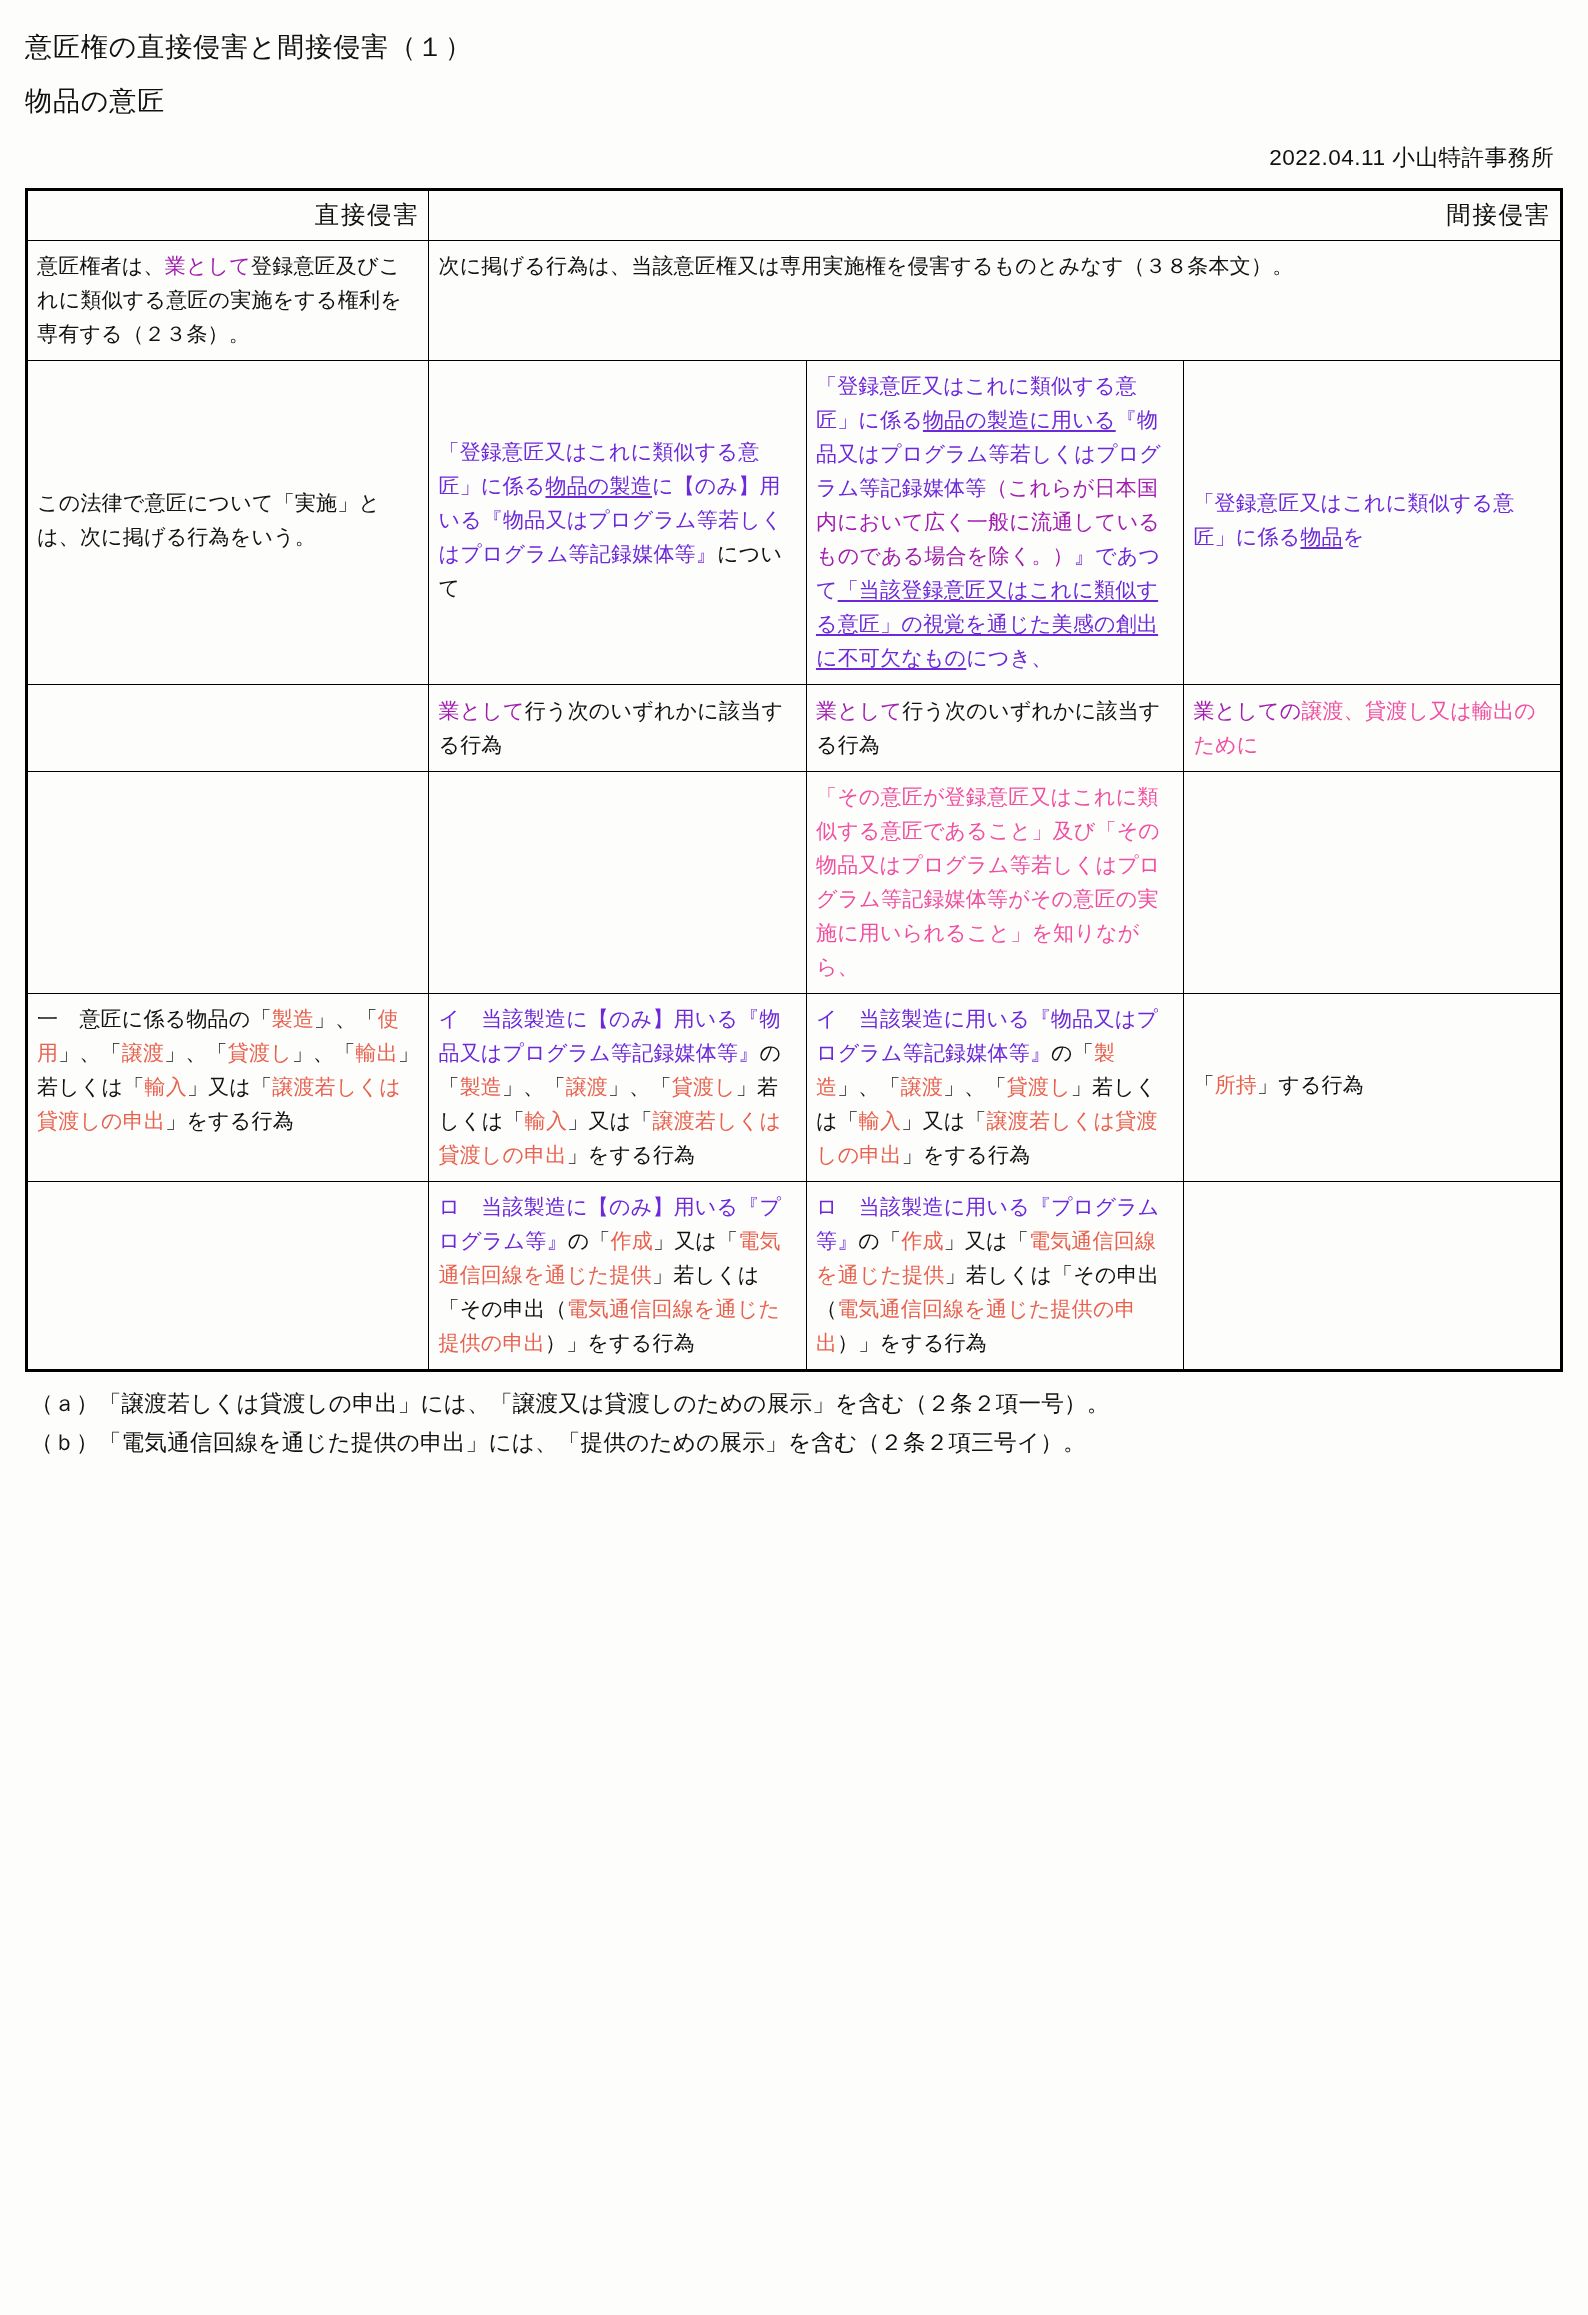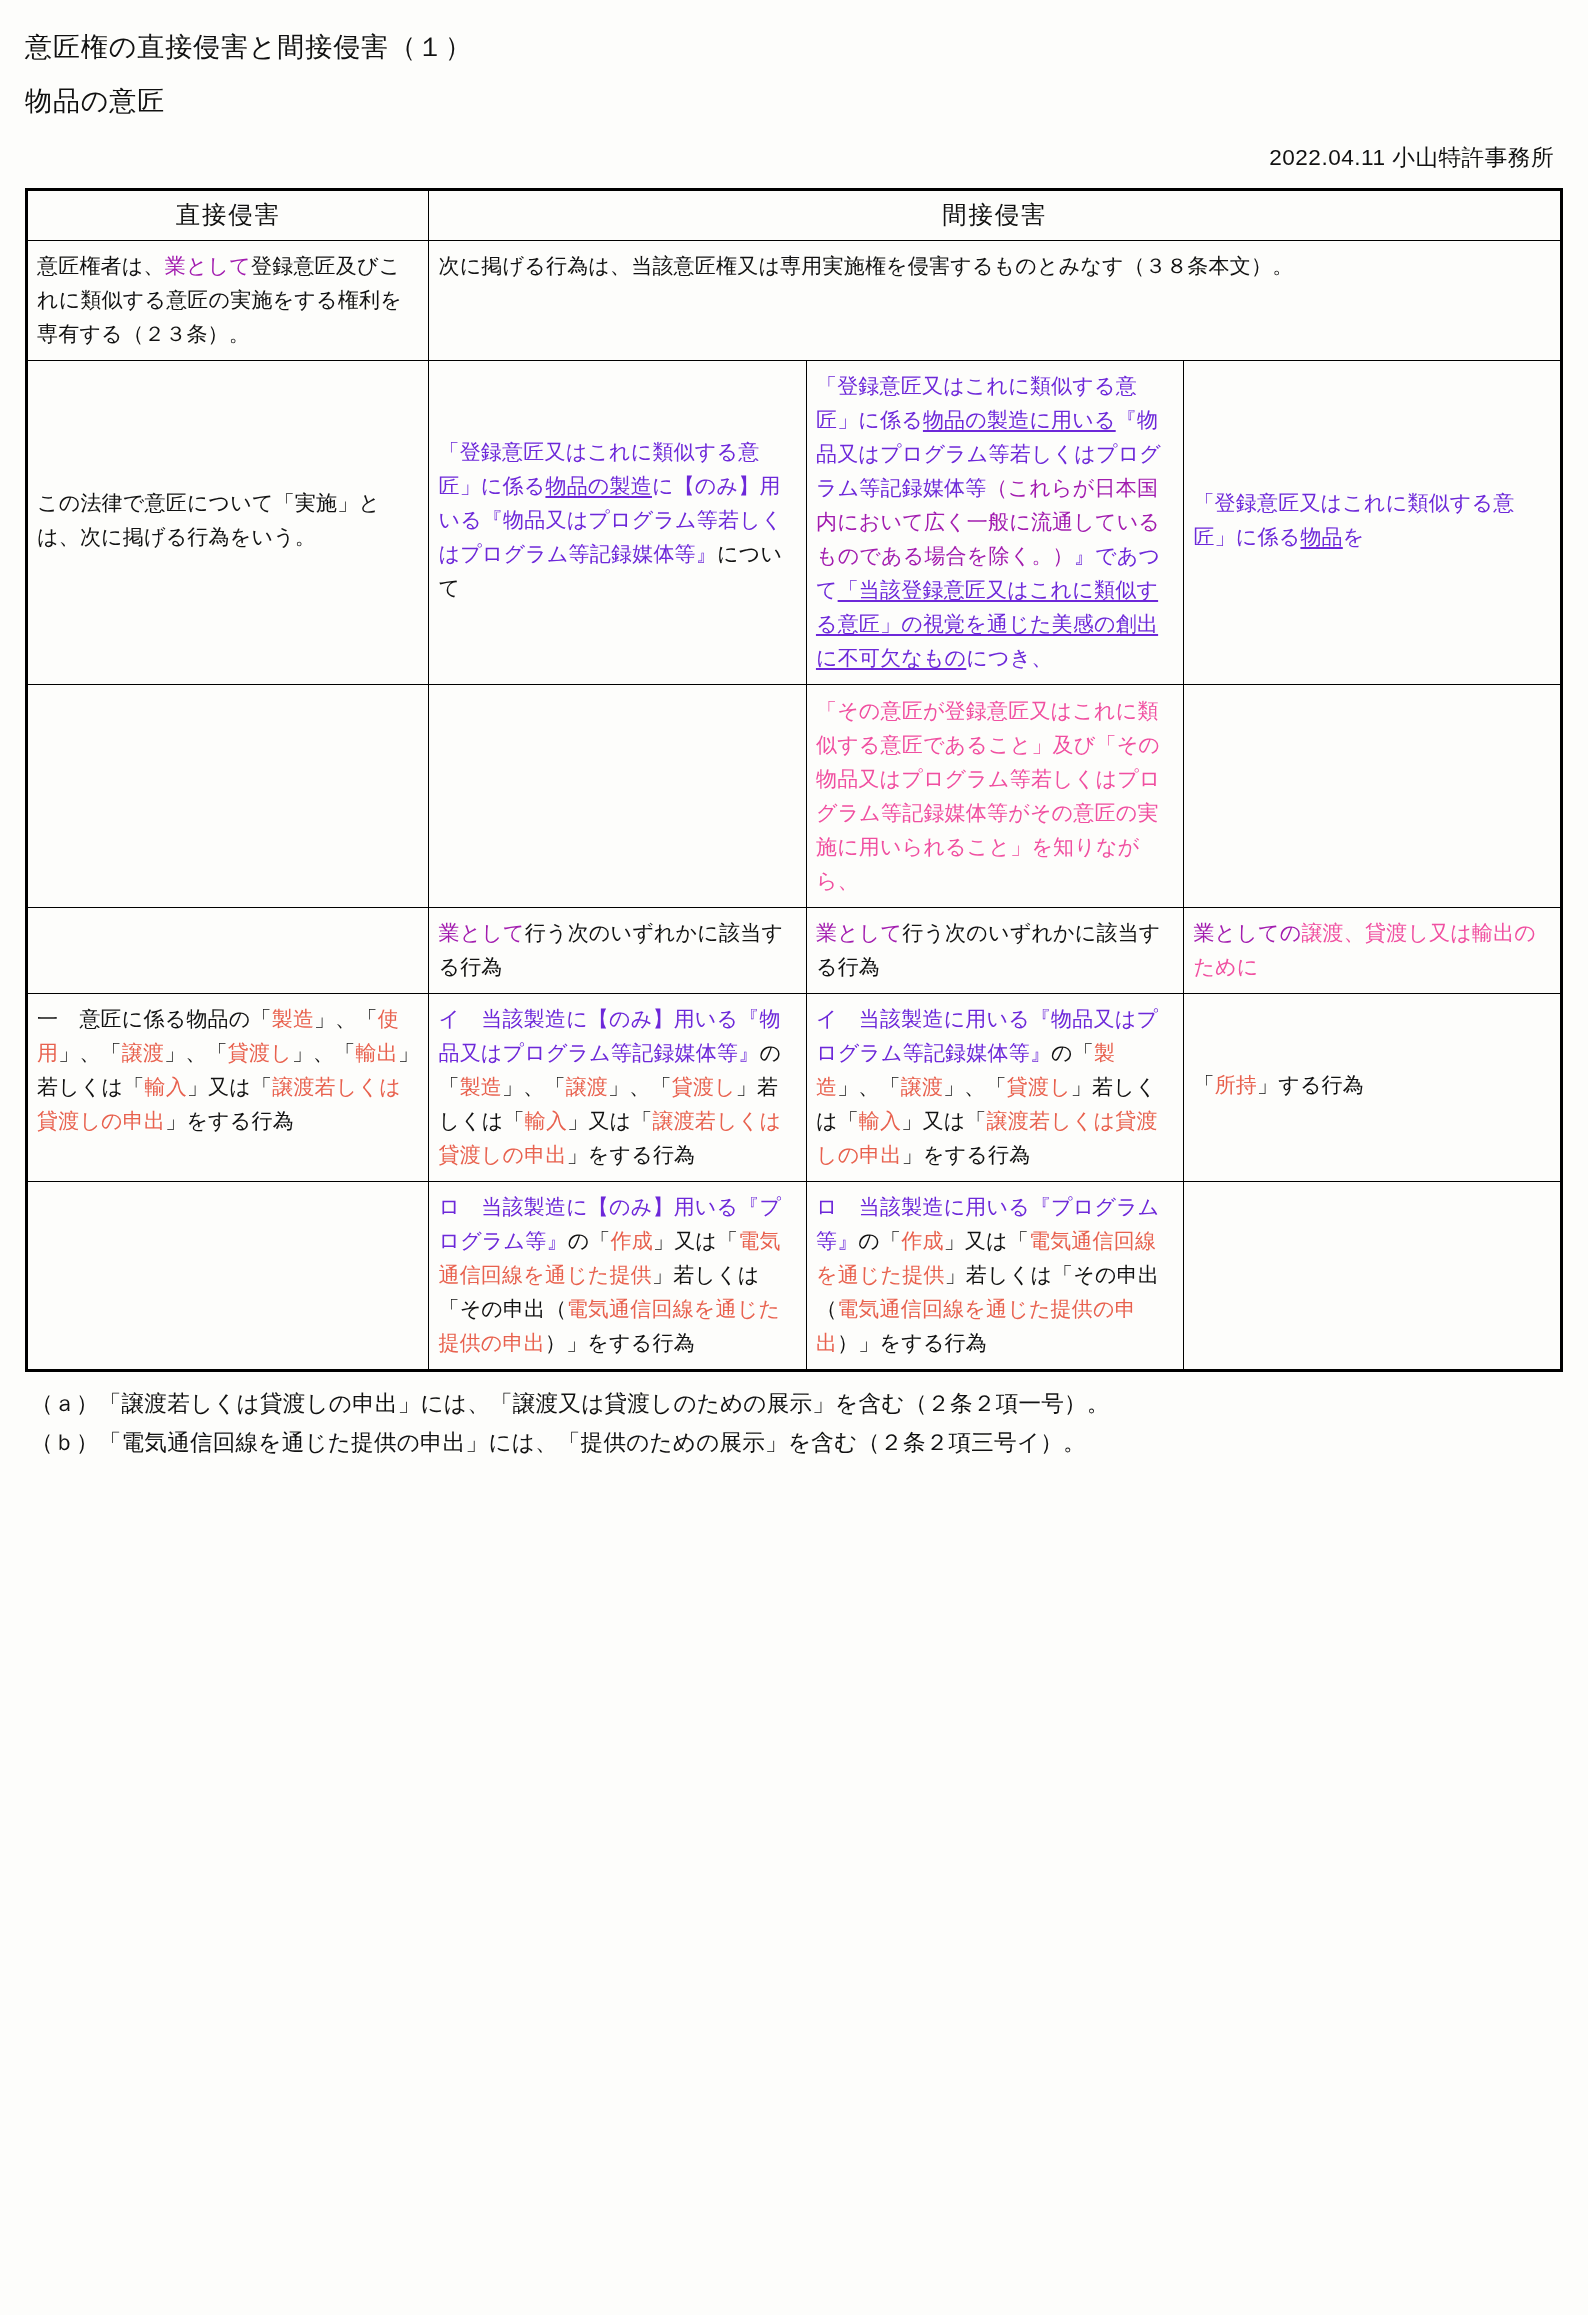--- a/index.html
+++ b/index.html
@@ -32,21 +32,21 @@
     table-layout:fixed;
     border:3.6px solid #000;
   }
   table.main td, table.main th {
     border:1.8px solid #000;
     vertical-align:top;
     padding:8.1px 9px 9px 9px;
     font-weight:normal;
   }
   .hdr {
-    text-align:center;
+    text-align:right;
     font-size:24.4px;
     font-weight:bold;
     vertical-align:middle !important;
     letter-spacing:1.8px;
     padding:9px 3.6px;
   }
   .hdr2 {
     text-align:center;
     font-size:25px;
     font-weight:bold;
@@ -116,30 +116,30 @@
 
       <tr>
         <td class="cell mid"><span class="k-black">この法律で意匠について「実施」とは、次に掲げる行為をいう。</span></td>
         <td class="cell mid"><span class="k-cyan">「登録意匠又はこれに類似する意匠」に係る</span><span class="k-cyan u">物品の製造</span><span class="k-cyan">に【のみ】用いる『物品又はプログラム等若しくはプログラム等記録媒体等』</span><span class="k-black">について</span></td>
         <td class="cell"><span class="k-cyan">「登録意匠又はこれに類似する意匠」に係る</span><span class="k-cyan u">物品の製造に用いる</span><span class="k-cyan">『物品又はプログラム等若しくはプログラム等記録媒体等</span><span class="k-green">（これらが日本国内において広く一般に流通しているものである場合を除く。）</span><span class="k-cyan">』であつて</span><span class="k-cyan u">「当該登録意匠又はこれに類似する意匠」の視覚を通じた美感の創出に不可欠なもの</span><span class="k-cyan">につき、</span></td>
         <td class="cell mid"><span class="k-cyan">「登録意匠又はこれに類似する意匠」に係る</span><span class="k-cyan u">物品</span><span class="k-cyan">を</span></td>
       </tr>
 
       <tr>
         <td class="cell"></td>
-        <td class="cell"></td>
-        <td class="cell"><span class="k-pink">「その意匠が登録意匠又はこれに類似する意匠であること」及び「その物品又はプログラム等若しくはプログラム等記録媒体等がその意匠の実施に用いられること」を知りながら、</span></td>
-        <td class="cell"></td>
+        <td class="cell"><span class="k-green">業として</span><span class="k-black">行う次のいずれかに該当する行為</span></td>
+        <td class="cell"><span class="k-green">業として</span><span class="k-black">行う次のいずれかに該当する行為</span></td>
+        <td class="cell"><span class="k-green">業としての</span><span class="k-pink">譲渡、貸渡し又は輸出のために</span></td>
       </tr>
 
       <tr>
         <td class="cell"></td>
-        <td class="cell"><span class="k-green">業として</span><span class="k-black">行う次のいずれかに該当する行為</span></td>
-        <td class="cell"><span class="k-green">業として</span><span class="k-black">行う次のいずれかに該当する行為</span></td>
-        <td class="cell"><span class="k-green">業としての</span><span class="k-pink">譲渡、貸渡し又は輸出のために</span></td>
+        <td class="cell"></td>
+        <td class="cell"><span class="k-pink">「その意匠が登録意匠又はこれに類似する意匠であること」及び「その物品又はプログラム等若しくはプログラム等記録媒体等がその意匠の実施に用いられること」を知りながら、</span></td>
+        <td class="cell"></td>
       </tr>
 
       <tr>
         <td class="cell"><span class="k-black">一　意匠に係る物品の「</span><span class="k-red">製造</span><span class="k-black">」、「</span><span class="k-red">使用</span><span class="k-black">」、「</span><span class="k-red">譲渡</span><span class="k-black">」、「</span><span class="k-red">貸渡し</span><span class="k-black">」、「</span><span class="k-red">輸出</span><span class="k-black">」若しくは「</span><span class="k-red">輸入</span><span class="k-black">」又は「</span><span class="k-red">譲渡若しくは貸渡しの申出</span><span class="k-black">」をする行為</span></td>
         <td class="cell"><span class="k-cyan">イ　当該製造に</span><span class="k-cyan">【のみ】</span><span class="k-cyan">用いる『物品又はプログラム等記録媒体等』</span><span class="k-black">の「</span><span class="k-red">製造</span><span class="k-black">」、「</span><span class="k-red">譲渡</span><span class="k-black">」、「</span><span class="k-red">貸渡し</span><span class="k-black">」若しくは「</span><span class="k-red">輸入</span><span class="k-black">」又は「</span><span class="k-red">譲渡若しくは貸渡しの申出</span><span class="k-black">」をする行為</span></td>
         <td class="cell"><span class="k-cyan">イ　当該製造に用いる『物品又はプログラム等記録媒体等』</span><span class="k-black">の「</span><span class="k-red">製造</span><span class="k-black">」、「</span><span class="k-red">譲渡</span><span class="k-black">」、「</span><span class="k-red">貸渡し</span><span class="k-black">」若しくは「</span><span class="k-red">輸入</span><span class="k-black">」又は「</span><span class="k-red">譲渡若しくは貸渡しの申出</span><span class="k-black">」をする行為</span></td>
         <td class="cell mid"><span class="k-black">「</span><span class="k-red">所持</span><span class="k-black">」する行為</span></td>
       </tr>
 
       <tr>

